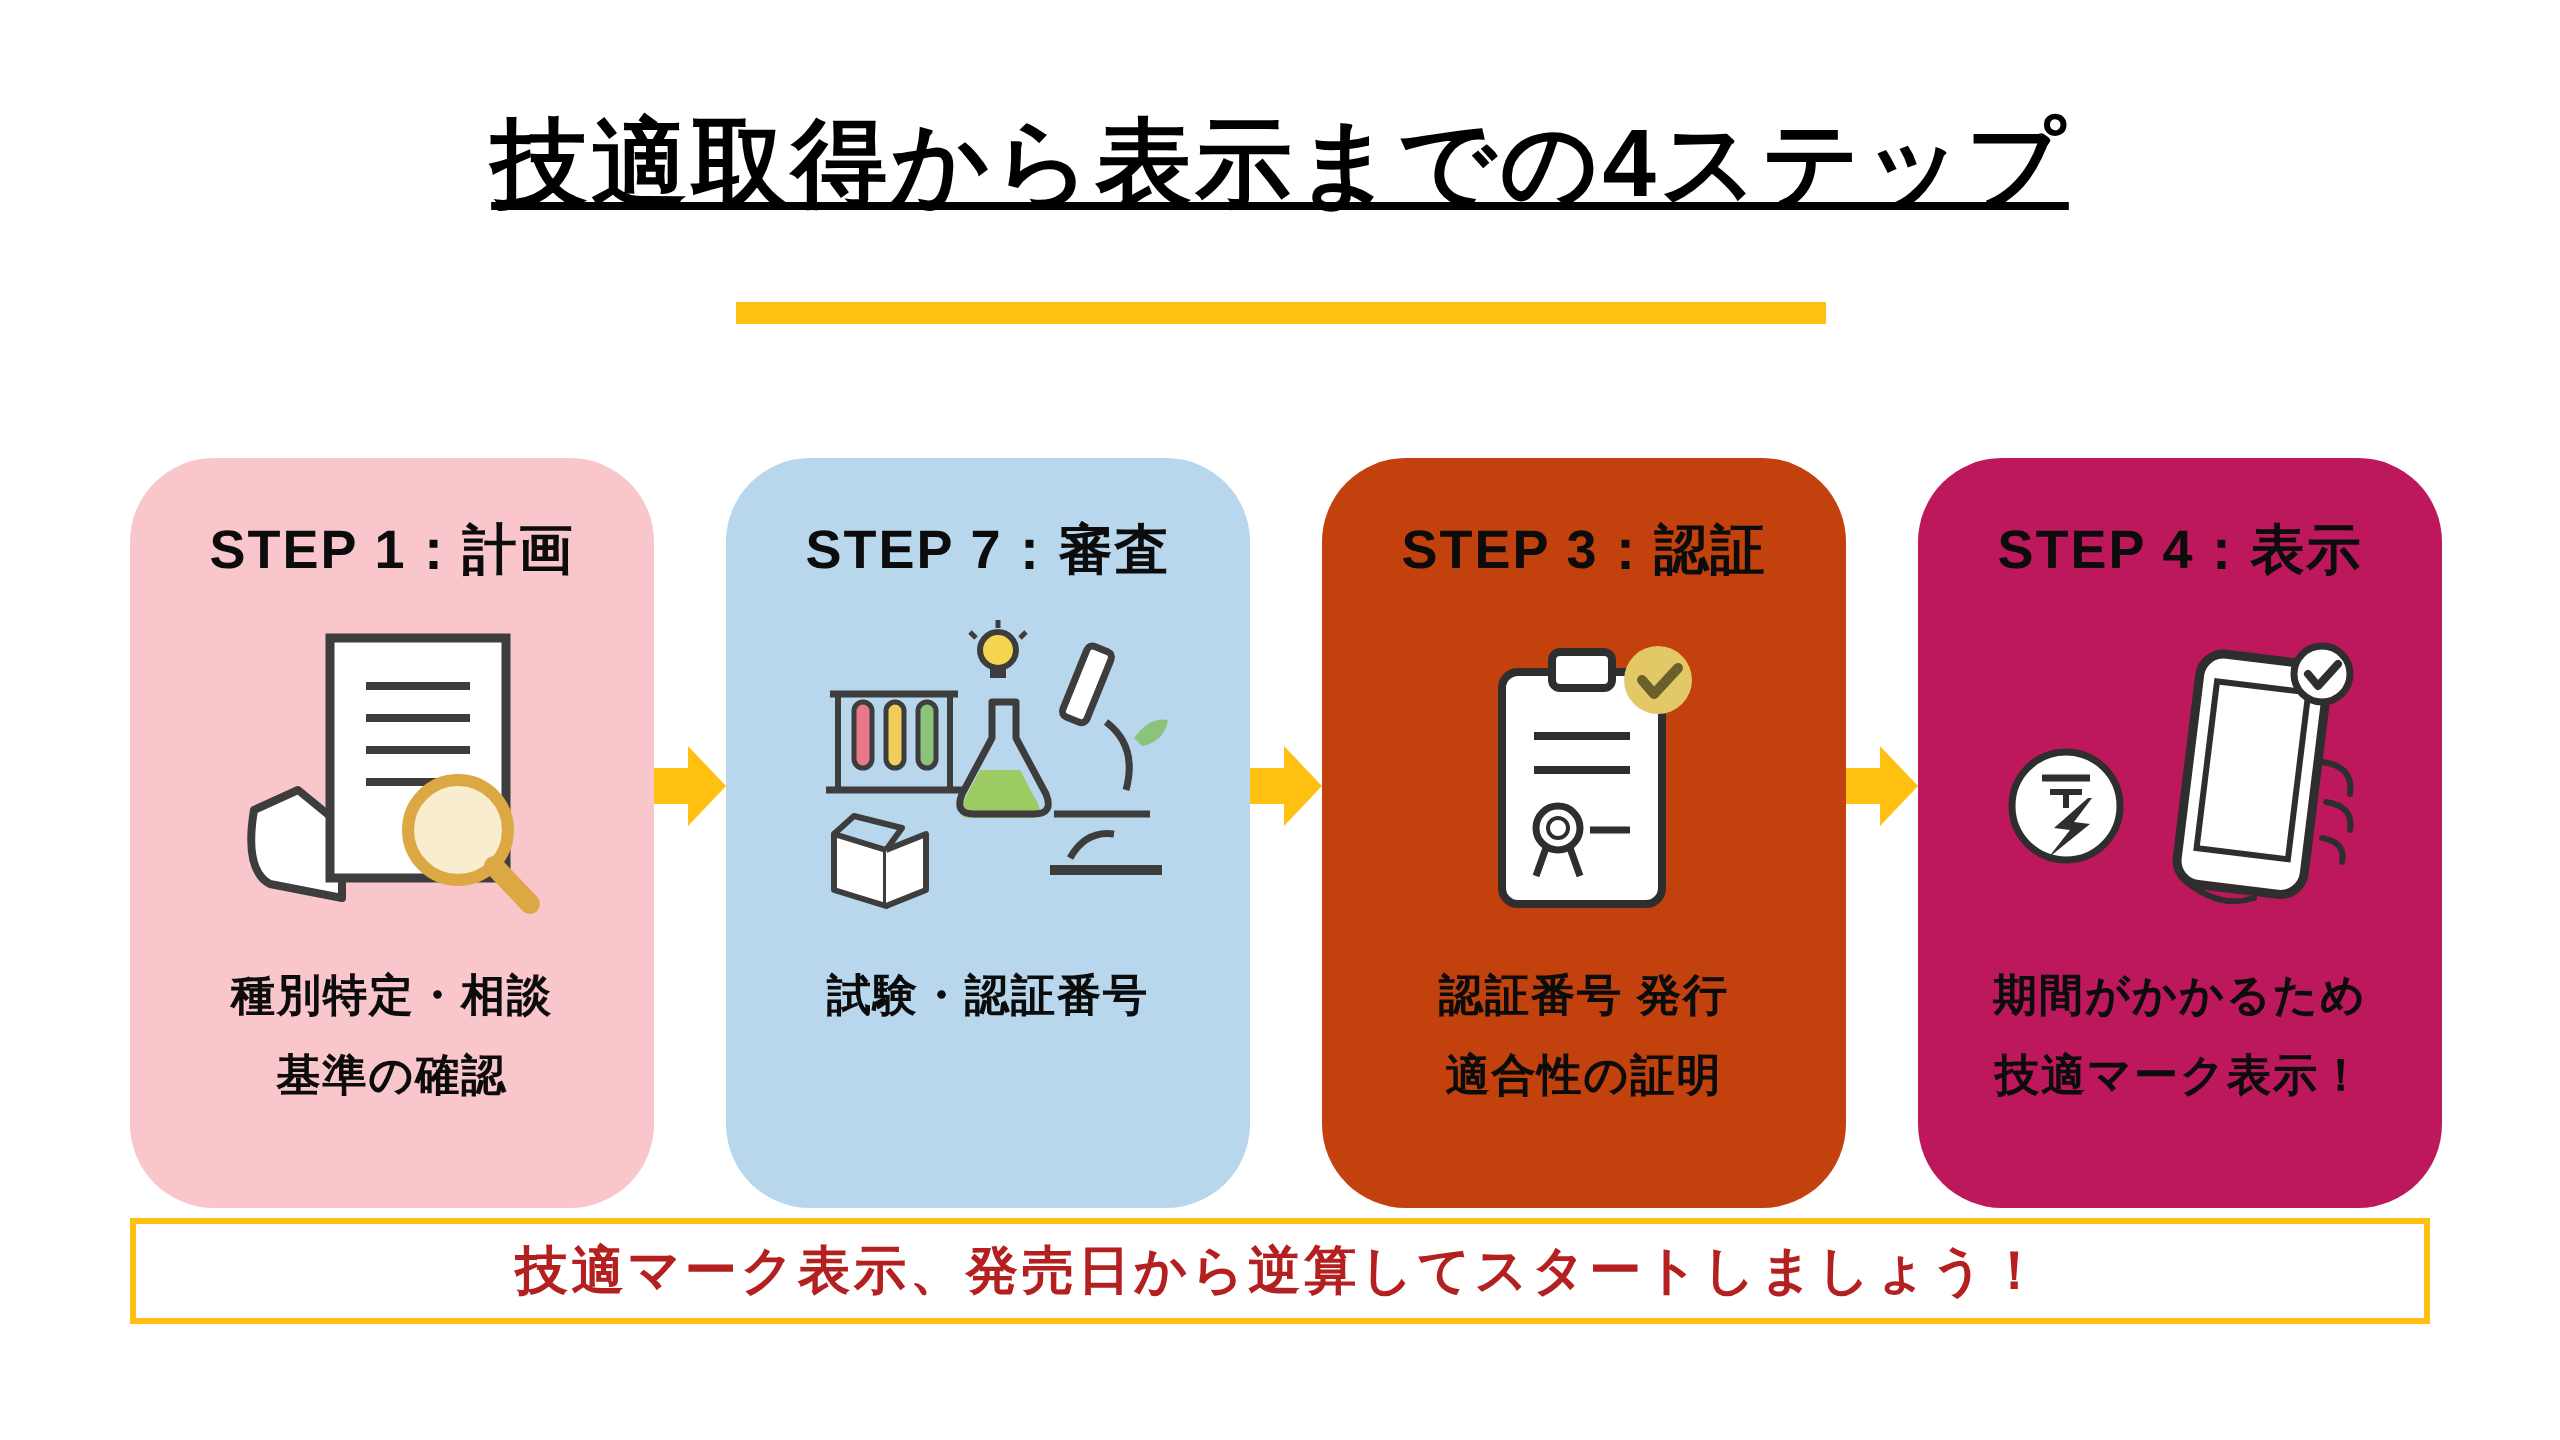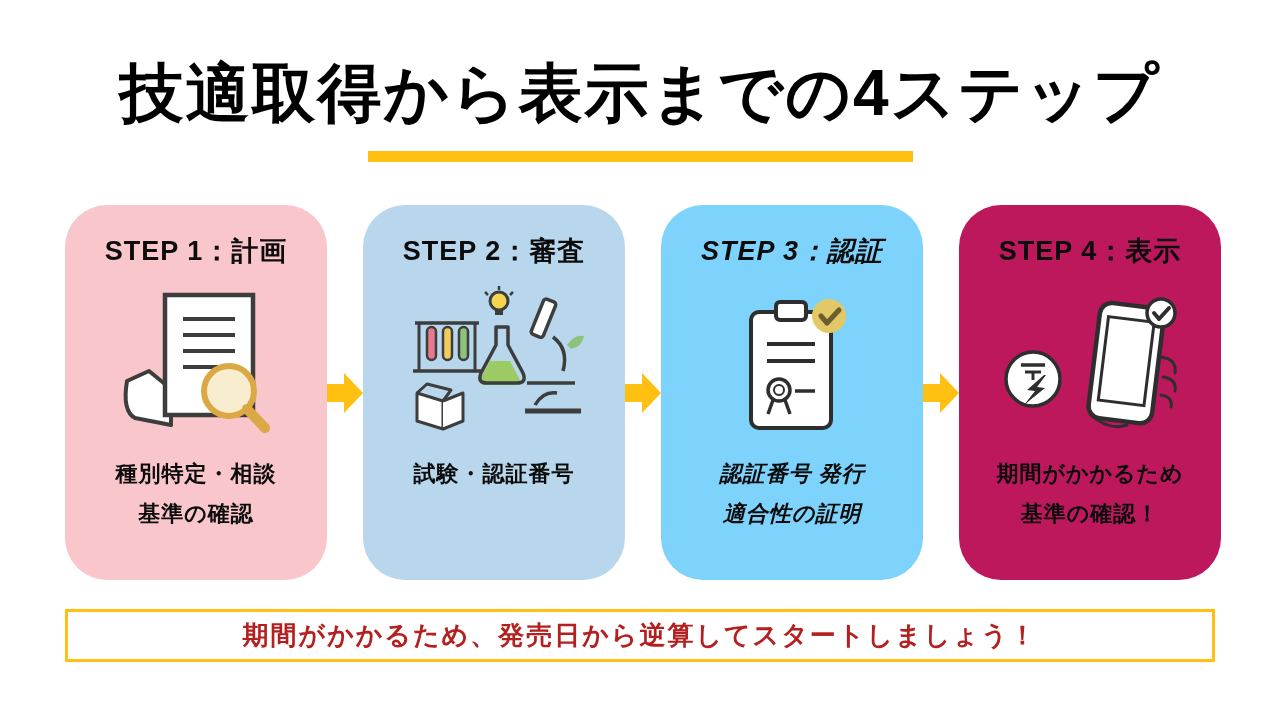--- a/index.html
+++ b/index.html
@@ -5,36 +5,37 @@
   * { margin:0; padding:0; box-sizing:border-box; }
   html,body { width:1280px; height:720px; }
   body {
     font-family:"Liberation Sans","DejaVu Sans",sans-serif;
     background:#ffffff;
     position:relative;
     overflow:hidden;
   }
   .page-title {
     position:absolute; top:50px; left:0; width:100%;
-    text-align:center; font-size:64px; font-weight:bold; color:#000;
+    text-align:center; font-size:48px; font-weight:bold; color:#000;
     letter-spacing:2px;
+    text-decoration:underline;
   }
   .title-underline {
     position:absolute; top:151px; left:368px;
     width:545px; height:11px; background:#FFC011;
   }
   .steps-row {
     position:absolute; top:205px; left:65px;
     width:1150px; height:375px;
     display:flex; align-items:stretch;
   }
   .step-card {
     width:262px; height:375px; border-radius:42px;
     display:flex; flex-direction:column; align-items:center;
-    padding-top:30px; flex:none;
+    padding-top:30px; flex:none;margin-top:24px;
   }
   .arrow-cell {
     flex:1; display:flex; align-items:center; justify-content:center;
   }
   .step-label {
     font-size:27px; font-weight:bold; color:#0c0c0c; letter-spacing:1px;
     height:32px; line-height:32px;
   }
   .icon-box {
     margin-top:8px; height:180px; width:200px;
@@ -82,21 +83,21 @@
     <div class="card-line2">基準の確認</div>
   </div>
 
   <div class="arrow-cell">
     <svg width="36" height="44" viewBox="0 0 36 44">
         <path d="M0 13 H17 V2 L36 22 L17 42 V31 H0 Z" fill="#FFC011"></path>
       </svg>
   </div>
 
   <div class="step-card" style="background: rgb(185, 215, 236);">
-    <div class="step-label">STEP 2：審査</div>
+    <div class="step-label">STEP 7：審査</div>
     <div class="icon-box">
       <svg width="190" height="160" viewBox="0 0 190 160">
 
         <circle cx="100" cy="16" r="9" fill="#F5D44F" stroke="#3d3d3d" stroke-width="3"></circle>
         <line x1="100" y1="1" x2="100" y2="5" stroke="#3d3d3d" stroke-width="2.5"></line>
         <line x1="86" y1="7" x2="89" y2="10" stroke="#3d3d3d" stroke-width="2.5"></line>
         <line x1="114" y1="7" x2="111" y2="10" stroke="#3d3d3d" stroke-width="2.5"></line>
         <rect x="96" y="25" width="8" height="5" fill="#3d3d3d"></rect>
 
         <line x1="16" y1="38" x2="80" y2="38" stroke="#3d3d3d" stroke-width="3.5"></line>
@@ -125,21 +126,21 @@
     </div>
     <div class="card-line1">試験・認証番号</div>
   </div>
 
   <div class="arrow-cell">
     <svg width="36" height="44" viewBox="0 0 36 44">
         <path d="M0 13 H17 V2 L36 22 L17 42 V31 H0 Z" fill="#FFC011"></path>
       </svg>
   </div>
 
-  <div class="step-card" style="background: #7dd3fc; font-style: italic;">
+  <div class="step-card" style="background: #c2410c;">
     <div class="step-label">STEP 3：認証</div>
     <div class="icon-box">
       <svg width="150" height="155" viewBox="0 0 150 155">
         <rect x="34" y="24" width="80" height="116" rx="8" fill="#ffffff" stroke="#2e2e2e" stroke-width="4"></rect>
         <rect x="59" y="14" width="30" height="18" rx="4" fill="#ffffff" stroke="#2e2e2e" stroke-width="4"></rect>
         <line x1="50" y1="56" x2="98" y2="56" stroke="#2e2e2e" stroke-width="4"></line>
         <line x1="50" y1="73" x2="98" y2="73" stroke="#2e2e2e" stroke-width="4"></line>
         <line x1="78" y1="103" x2="98" y2="103" stroke="#2e2e2e" stroke-width="3.5"></line>
         <circle cx="62" cy="102" r="11" fill="#ffffff" stroke="#2e2e2e" stroke-width="3.5"></circle>
         <circle cx="62" cy="102" r="5" fill="none" stroke="#2e2e2e" stroke-width="2"></circle>
@@ -175,20 +176,20 @@
         <path d="M159 28 l5 6 10 -11" stroke="#2e2e2e" stroke-width="4" fill="none" stroke-linecap="round" stroke-linejoin="round"></path>
 
         <circle cx="38" cy="94" r="27" fill="#ffffff" stroke="#2e2e2e" stroke-width="3.5"></circle>
         <line x1="26" y1="80" x2="50" y2="80" stroke="#2e2e2e" stroke-width="3.5"></line>
         <line x1="30" y1="87" x2="46" y2="87" stroke="#2e2e2e" stroke-width="3"></line>
         <line x1="38" y1="87" x2="38" y2="95" stroke="#2e2e2e" stroke-width="3"></line>
         <path d="M49 90 l-17 15 8 1 -11 14 21 -17 -8 -1 9 -12 z" fill="#2e2e2e"></path>
       </svg>
     </div>
     <div class="card-line1">期間がかかるため</div>
-    <div class="card-line2">基準の確認！</div>
+    <div class="card-line2">技適マーク表示！</div>
   </div>
 
 </div>
 
 <div class="footer-banner">
-  <div class="footer-text">期間がかかるため、発売日から逆算してスタートしましょう！</div>
+  <div class="footer-text">技適マーク表示、発売日から逆算してスタートしましょう！</div>
 </div>
 
 </body></html>

